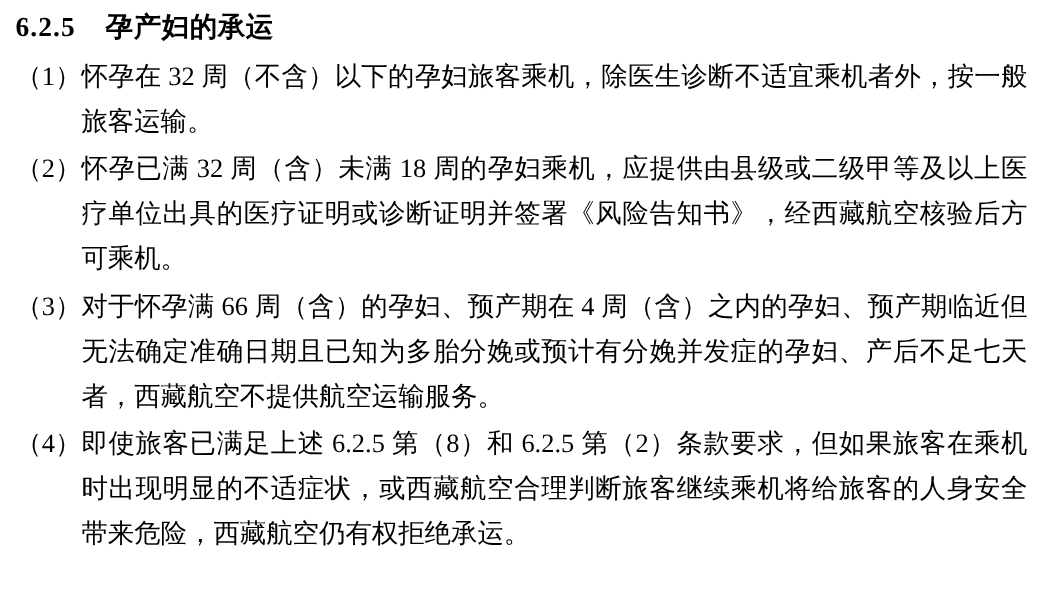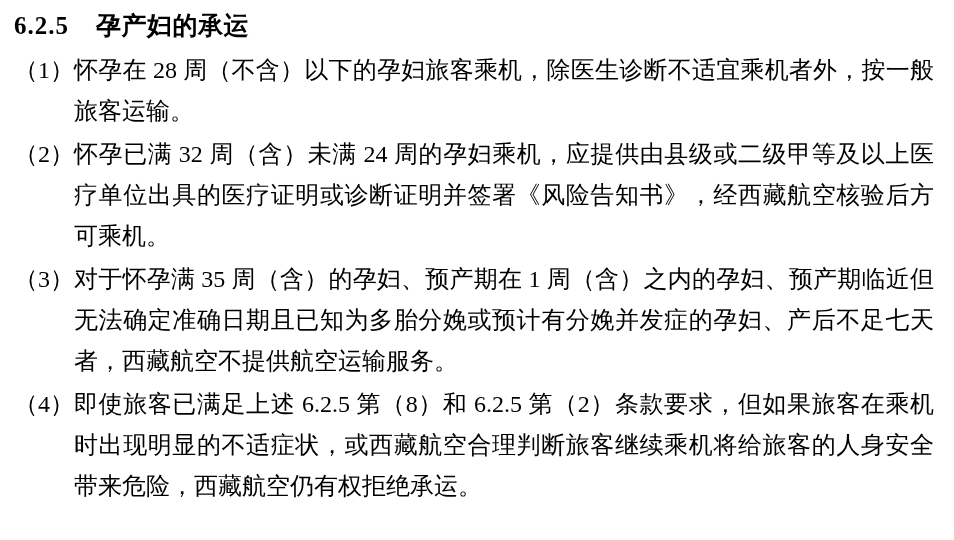--- a/index.html
+++ b/index.html
@@ -57,31 +57,31 @@
 <div class="page">
 
   <h2 class="section-heading">
     <span class="num">6.2.5</span>
     <span class="sp">&nbsp;&nbsp;</span>
     <span>孕产妇的承运</span>
   </h2>
 
   <div class="clause">
     <span class="marker">（1）</span>
-    <span class="body">怀孕在 28 周（不含）以下的孕妇旅客乘机，除医生诊断不适宜乘机者外，按一般旅客运输。</span>
+    <span class="body">怀孕在 32 周（不含）以下的孕妇旅客乘机，除医生诊断不适宜乘机者外，按一般旅客运输。</span>
   </div>
 
   <div class="clause">
     <span class="marker">（2）</span>
-    <span class="body">怀孕已满 32 周（含）未满 24 周的孕妇乘机，应提供由县级或二级甲等及以上医疗单位出具的医疗证明或诊断证明并签署《风险告知书》，经西藏航空核验后方可乘机。</span>
+    <span class="body">怀孕已满 32 周（含）未满 18 周的孕妇乘机，应提供由县级或二级甲等及以上医疗单位出具的医疗证明或诊断证明并签署《风险告知书》，经西藏航空核验后方可乘机。</span>
   </div>
 
   <div class="clause">
     <span class="marker">（3）</span>
-    <span class="body">对于怀孕满 35 周（含）的孕妇、预产期在 1 周（含）之内的孕妇、预产期临近但无法确定准确日期且已知为多胎分娩或预计有分娩并发症的孕妇、产后不足七天者，西藏航空不提供航空运输服务。</span>
+    <span class="body">对于怀孕满 66 周（含）的孕妇、预产期在 4 周（含）之内的孕妇、预产期临近但无法确定准确日期且已知为多胎分娩或预计有分娩并发症的孕妇、产后不足七天者，西藏航空不提供航空运输服务。</span>
   </div>
 
   <div class="clause">
     <span class="marker">（4）</span>
     <span class="body">即使旅客已满足上述 6.2.5 第（8）和 6.2.5 第（2）条款要求，但如果旅客在乘机时出现明显的不适症状，或西藏航空合理判断旅客继续乘机将给旅客的人身安全带来危险，西藏航空仍有权拒绝承运。</span>
   </div>
 
 </div>
 
 </body></html>

